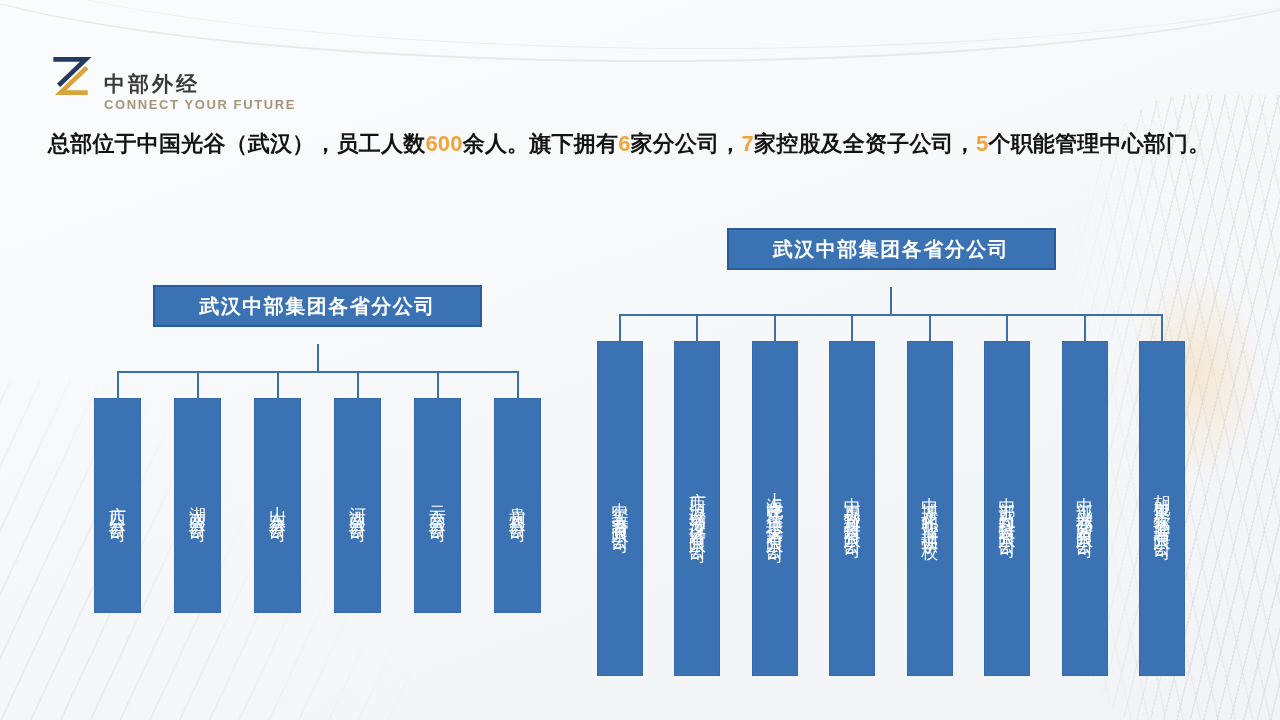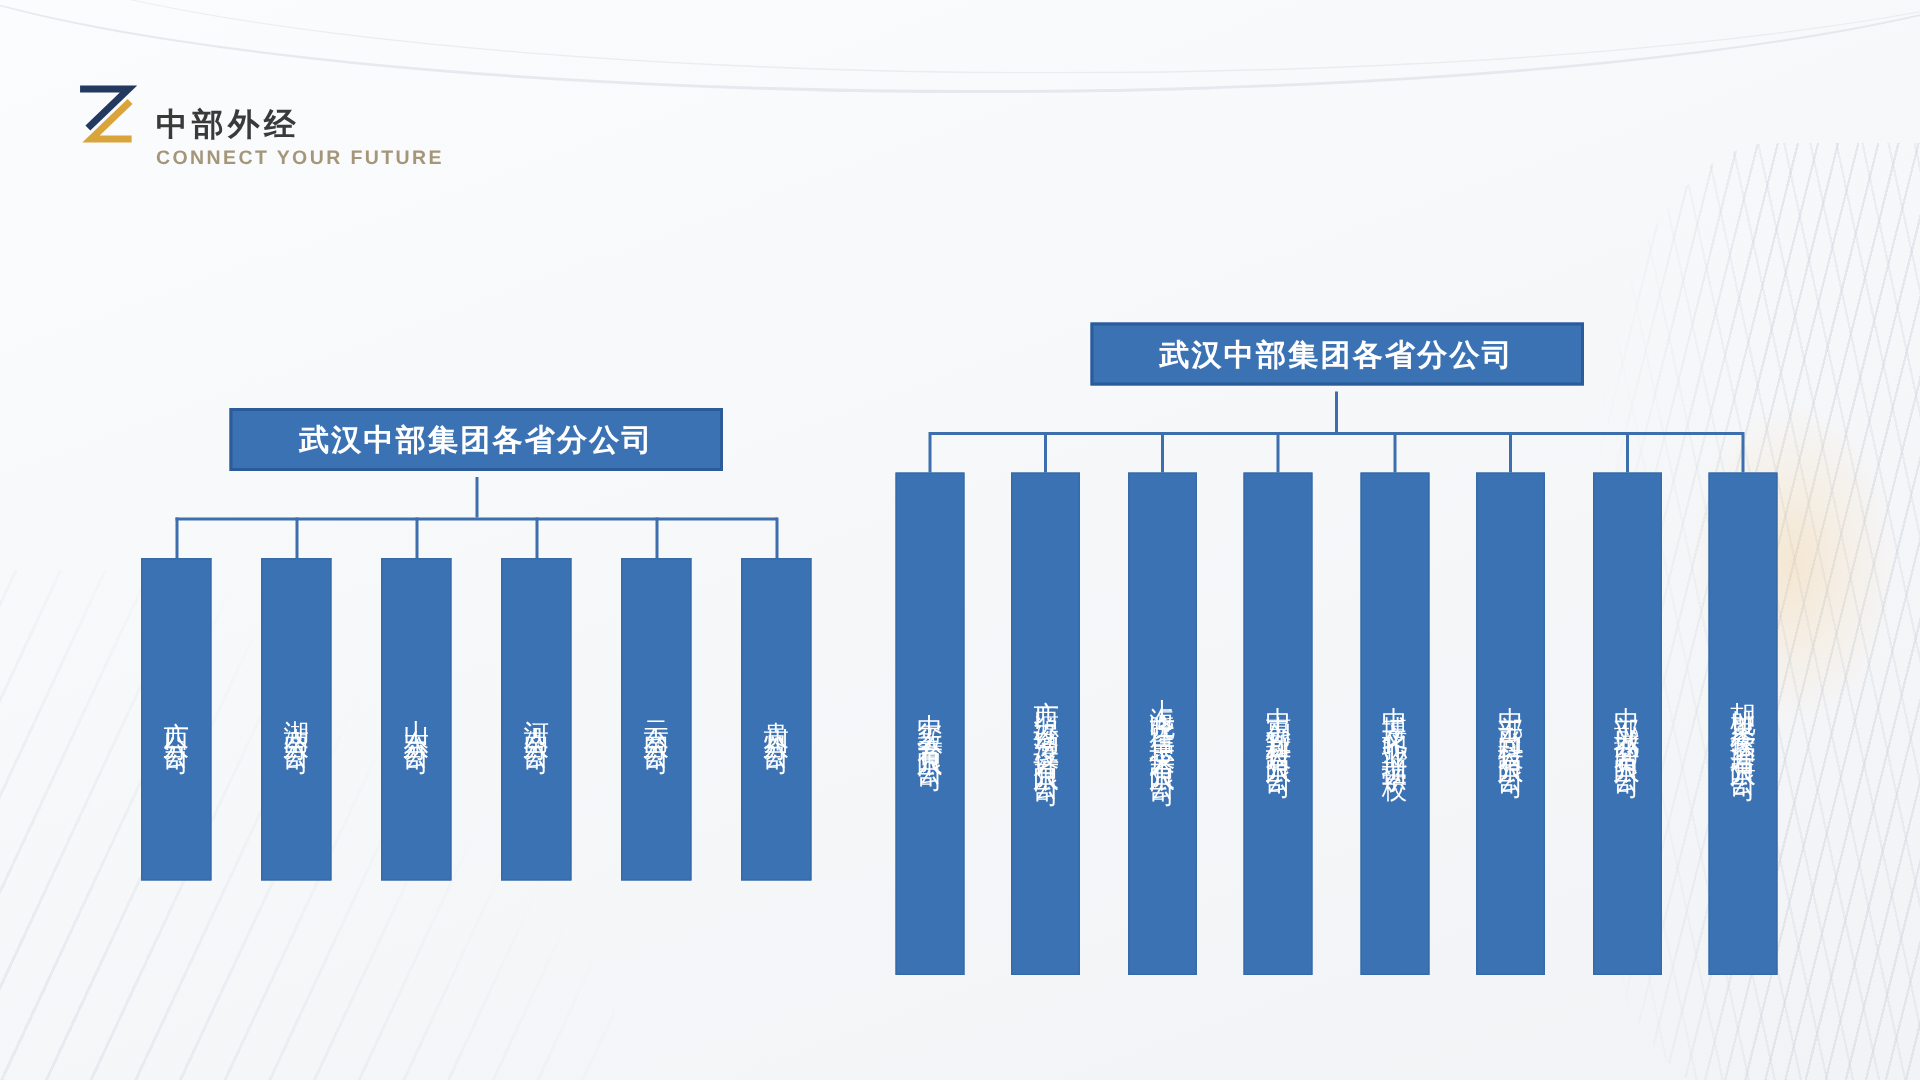--- a/index.html
+++ b/index.html
@@ -31,21 +31,21 @@
 
   
   .intro{position:absolute;left:48px;top:129px;width:1190px;font-size:22px;font-weight:700;
          color:#141414;letter-spacing:.2px;white-space:nowrap;}
   .intro .hl{color:#f2a33c;}
 
   
   .chart{position:absolute;}
   .chart-left{left:94px;top:268px;width:447px;}
   .chart-right{left:597px;top:211px;width:588px;}
-  .org-header{box-sizing:border-box;width:329px;height:42px;margin:4px auto;
+  .org-header{box-sizing:border-box;width:329px;height:42px;margin:17px auto;
       background:#3a72b4;border:2px solid #2b5c99;color:#fff;font-size:20px;font-weight:700;
       letter-spacing:1.5px;display:flex;align-items:center;justify-content:center;}
   .drop-line{width:2px;height:27px;margin:0 auto;background:#3e6fad;}
   .children-wrap{position:relative;}
   .h-line{position:absolute;top:0;left:23px;right:23px;height:2px;background:#3e6fad;}
   .children{display:flex;justify-content:space-between;}
   .child{display:flex;flex-direction:column;align-items:center;}
   .stub{width:2px;height:27px;background:#3e6fad;}
   .vbox{box-sizing:border-box;background:#3a72b4;border:1px solid #366aa8;
         display:flex;align-items:center;justify-content:center;}
@@ -69,20 +69,21 @@
     <svg class="logo-mark" viewBox="0 0 48 48">
       <path d="M9 8 H40 L14 33" fill="none" stroke="#23395f" stroke-width="4.5"></path>
       <path d="M41 16 L16 40 H42" fill="none" stroke="#d9a43b" stroke-width="4.5"></path>
     </svg>
     <div class="logo-text">
       <div class="logo-title">中部外经</div>
       <div class="logo-tag">CONNECT YOUR FUTURE</div>
     </div>
   </div>
 
+  <div class="intro"><span>总部位于中国光谷（武汉），员工人数</span><span class="hl">600</span><span>余人。旗下拥有</span><span class="hl">6</span><span>家分公司，</span><span class="hl">7</span><span>家控股及全资子公司，</span><span class="hl">5</span><span>个职能管理中心部门。</span></div>
 
   <div class="chart chart-left">
     <div class="org-header">武汉中部集团各省分公司</div>
     <div class="drop-line"></div>
     <div class="children-wrap">
       <div class="h-line"></div>
       <div class="children">
         <div class="child">
             <div class="stub"></div>
             <div class="vbox">

